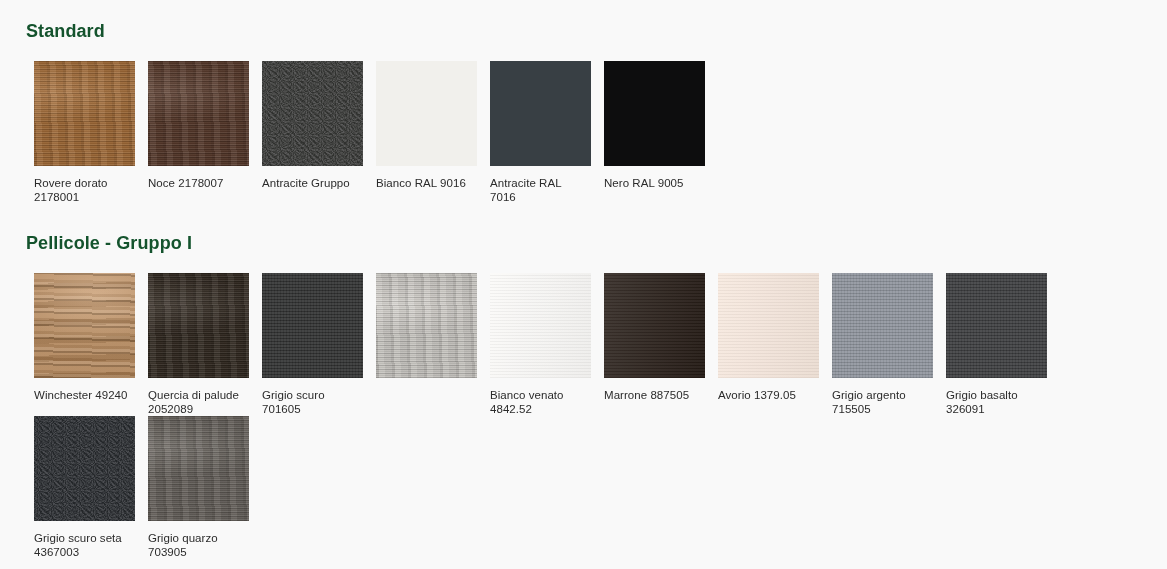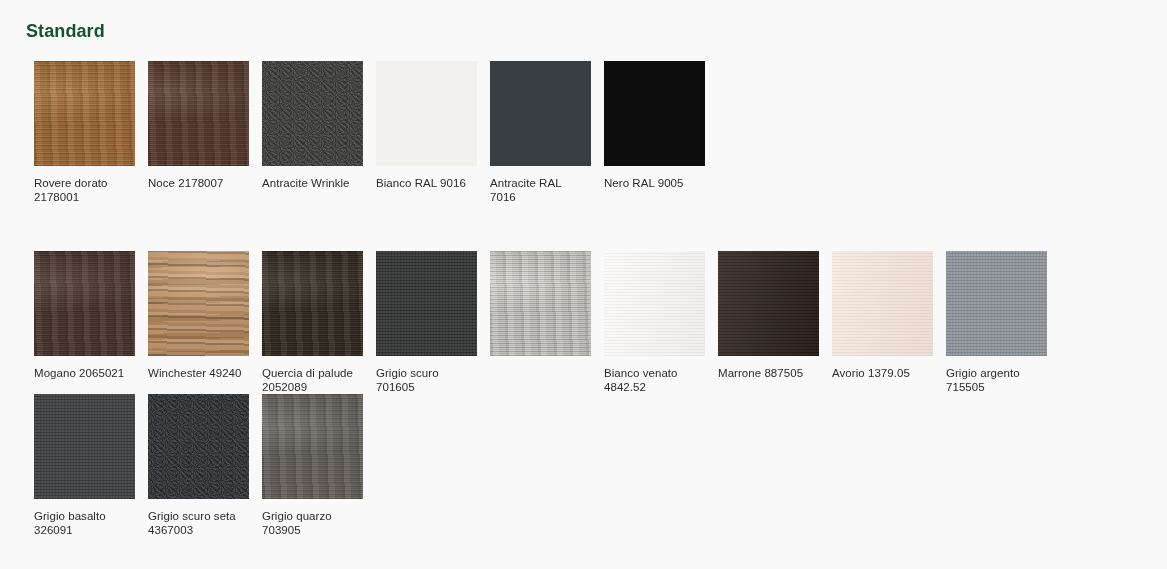--- a/index.html
+++ b/index.html
@@ -127,21 +127,21 @@
         <div class="swatch-cell">
           <div class="swatch-tile tex-wood-fine" style="background: rgb(90, 59, 44);">
             <div class="grain"></div>
           </div>
           <div class="swatch-label">Noce 2178007</div>
         </div>
         <div class="swatch-cell">
           <div class="swatch-tile tex-noise" style="background: rgb(60, 61, 59);">
             <div class="grain"></div>
           </div>
-          <div class="swatch-label">Antracite Wrinkle</div>
+          <div class="swatch-label">Antracite Gruppo</div>
         </div>
         <div class="swatch-cell">
           <div class="swatch-tile tex-flat" style="background: rgb(241, 240, 236);">
             <div class="grain"></div>
           </div>
           <div class="swatch-label">Bianco RAL 9016</div>
         </div>
         <div class="swatch-cell">
           <div class="swatch-tile tex-flat" style="background: rgb(56, 63, 68);">
             <div class="grain"></div>
@@ -151,27 +151,22 @@
         <div class="swatch-cell">
           <div class="swatch-tile tex-flat" style="background: rgb(13, 13, 14);">
             <div class="grain"></div>
           </div>
           <div class="swatch-label">Nero RAL 9005</div>
         </div>
       </div>
   </div>
 
   <div class="section" style="top:232px;">
+    <h2 class="section-title">Pellicole - Gruppo I</h2>
     <div class="swatch-grid" style="margin-top:19px;">
-        <div class="swatch-cell">
-          <div class="swatch-tile tex-wood-fine" style="background: rgb(76, 53, 46);">
-            <div class="grain"></div>
-          </div>
-          <div class="swatch-label">Mogano 2065021</div>
-        </div>
         <div class="swatch-cell">
           <div class="swatch-tile tex-wood-broad" style="background: rgb(193, 143, 94);">
             <div class="grain"></div>
           </div>
           <div class="swatch-label">Winchester 49240</div>
         </div>
         <div class="swatch-cell">
           <div class="swatch-tile tex-wood-fine" style="background: rgb(52, 43, 34);">
             <div class="grain"></div>
           </div>

